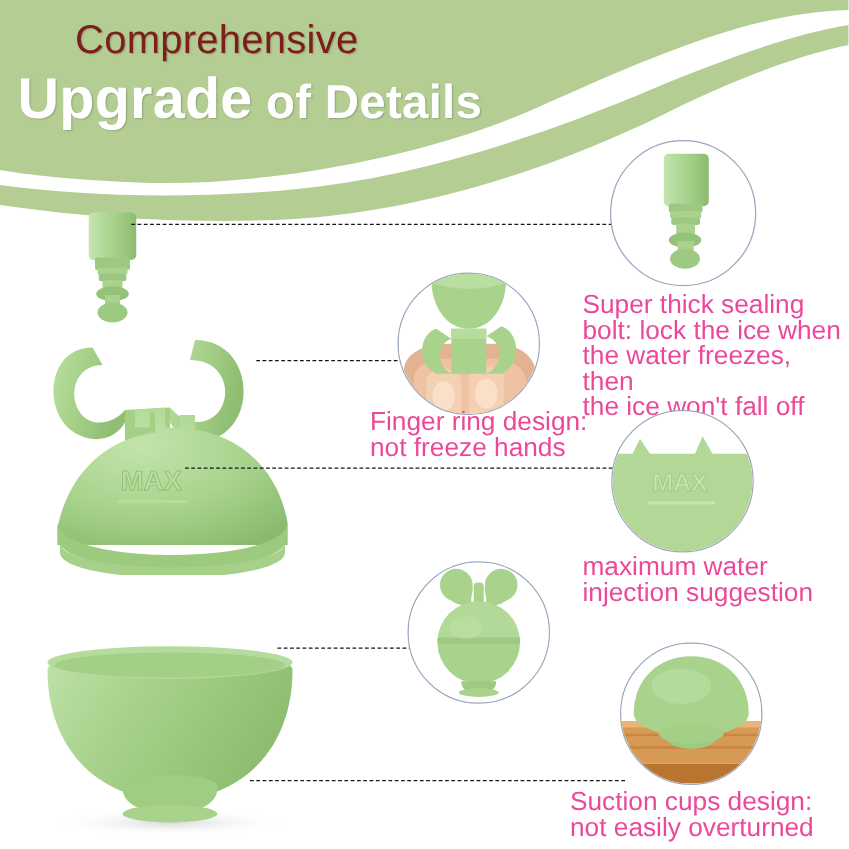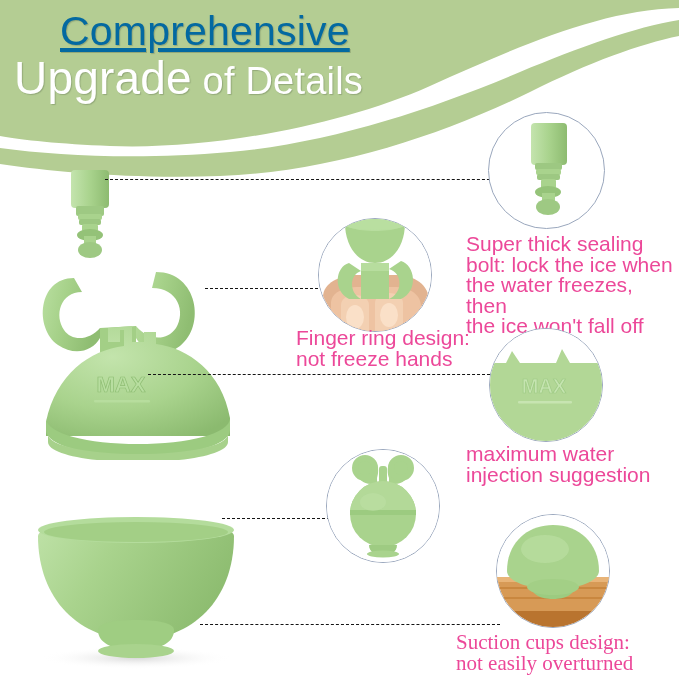--- a/index.html
+++ b/index.html
@@ -14,27 +14,26 @@
 
   
   .banner{position:absolute;left:0;top:0;width:679px;height:185px;overflow:hidden;}
   .banner svg{position:absolute;left:0;top:0;}
   .title-wrap{
     position:absolute;left:0;top:8px;width:679px;
     padding-left:60px;box-sizing:border-box;
     pointer-events:none;
   }
   .title-line1{
-    font-size:41px;line-height:46px;color:#0369a1;font-weight:400;
+    font-size:32px;line-height:46px;color:#7f1d1d;font-weight:400;
     text-shadow:1px 1px 1px rgba(120,140,100,.55);
     letter-spacing:.2px;
-    text-decoration:underline;
   }
   .title-line2{
-    font-size:46px;line-height:52px;color:#ffffff;font-weight:400;
+    font-size:46px;line-height:52px;color:#ffffff;font-weight:700;
     text-shadow:1px 1px 1px rgba(120,140,100,.55);
     margin-top:-2px;margin-left:-46px;
     letter-spacing:.2px;
   }
   .title-line2 .small{font-size:38px;}
 
   
   .dash{
     position:absolute;height:0;
     border-top:1.6px dashed #151515;
@@ -250,16 +249,16 @@
       <rect x="-4" y="96" width="120" height="16" fill="#b9742f"></rect>
 
       <path d="M10,56 C10,28 30,10 56,10 C82,10 102,28 102,56
                C102,66 82,74 56,74 C30,74 10,66 10,56 Z" fill="#a9d38d"></path>
       <ellipse cx="48" cy="34" rx="24" ry="14" fill="#c1e3aa" opacity=".5"></ellipse>
 
       <path d="M34,70 C34,80 44,84 56,84 C68,84 78,80 78,70 Z" fill="#9ccb80"></path>
       <ellipse cx="56" cy="72" rx="26" ry="8" fill="#a3cf86"></ellipse>
     </svg>
   </div>
-  <div class="callout-text" style="left:456px;top:632px;width:218px;font-family:Liberation Serif, serif;">Suction cups design:
+  <div class="callout-text" style="left:456px;top:632px;width:218px;">Suction cups design:
 not easily overturned</div>
 
 </div>
 
 </body></html>

